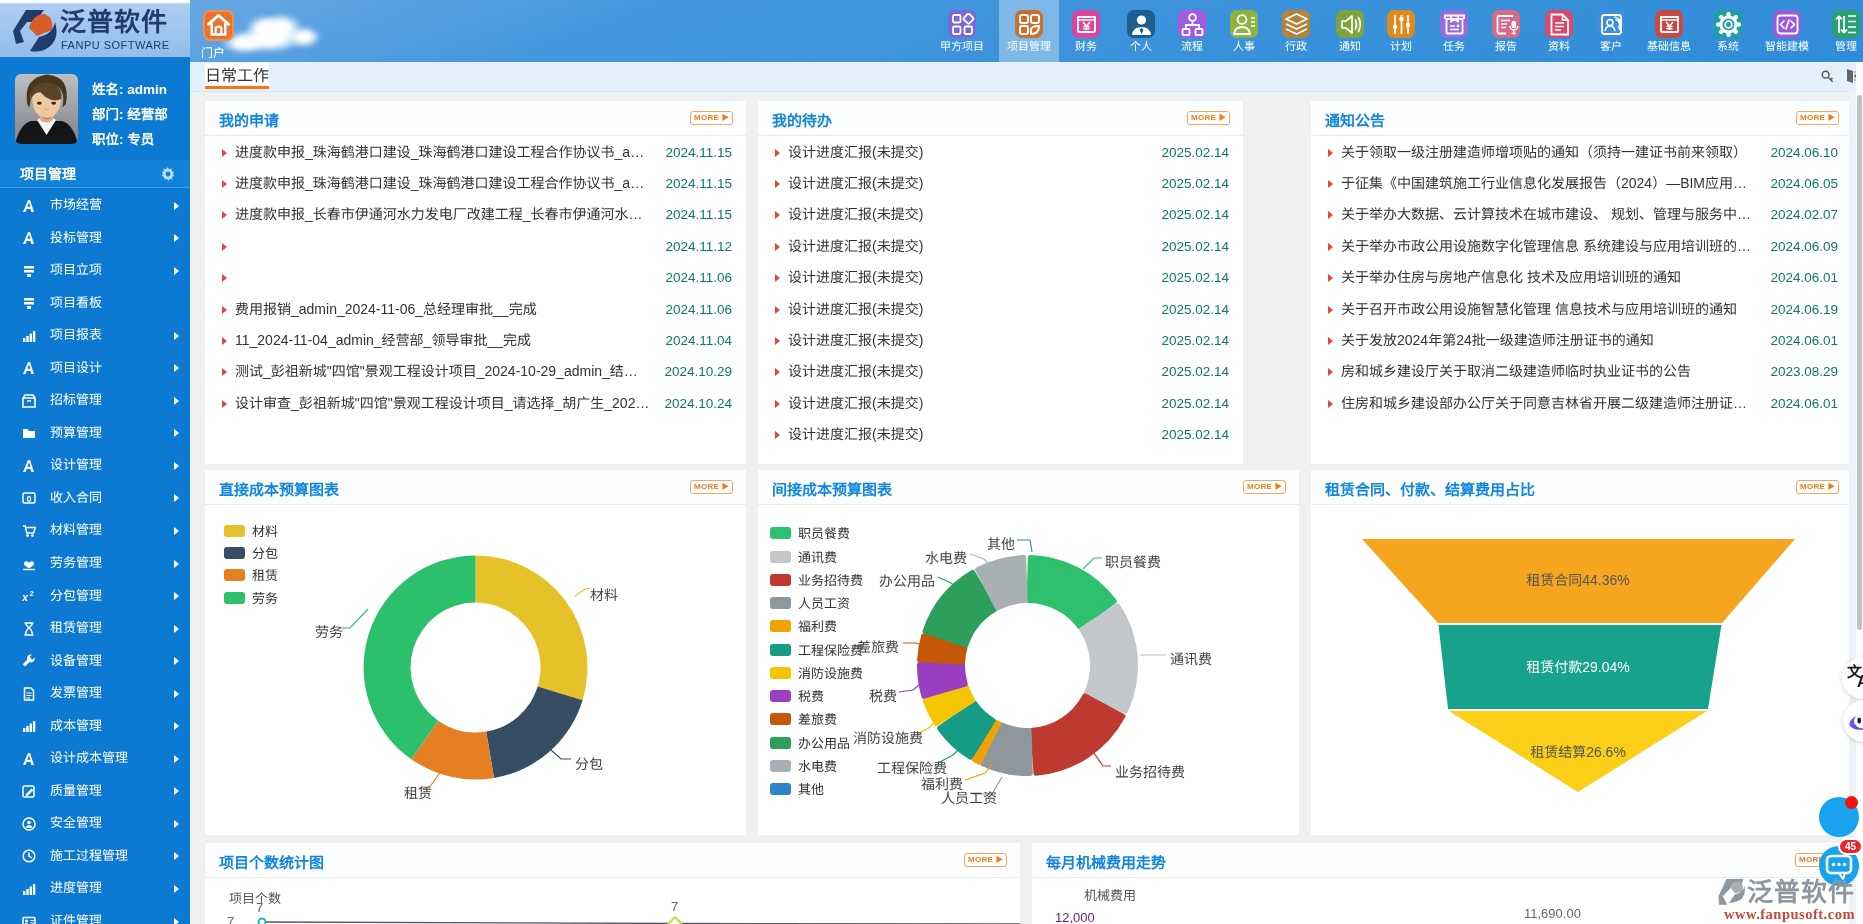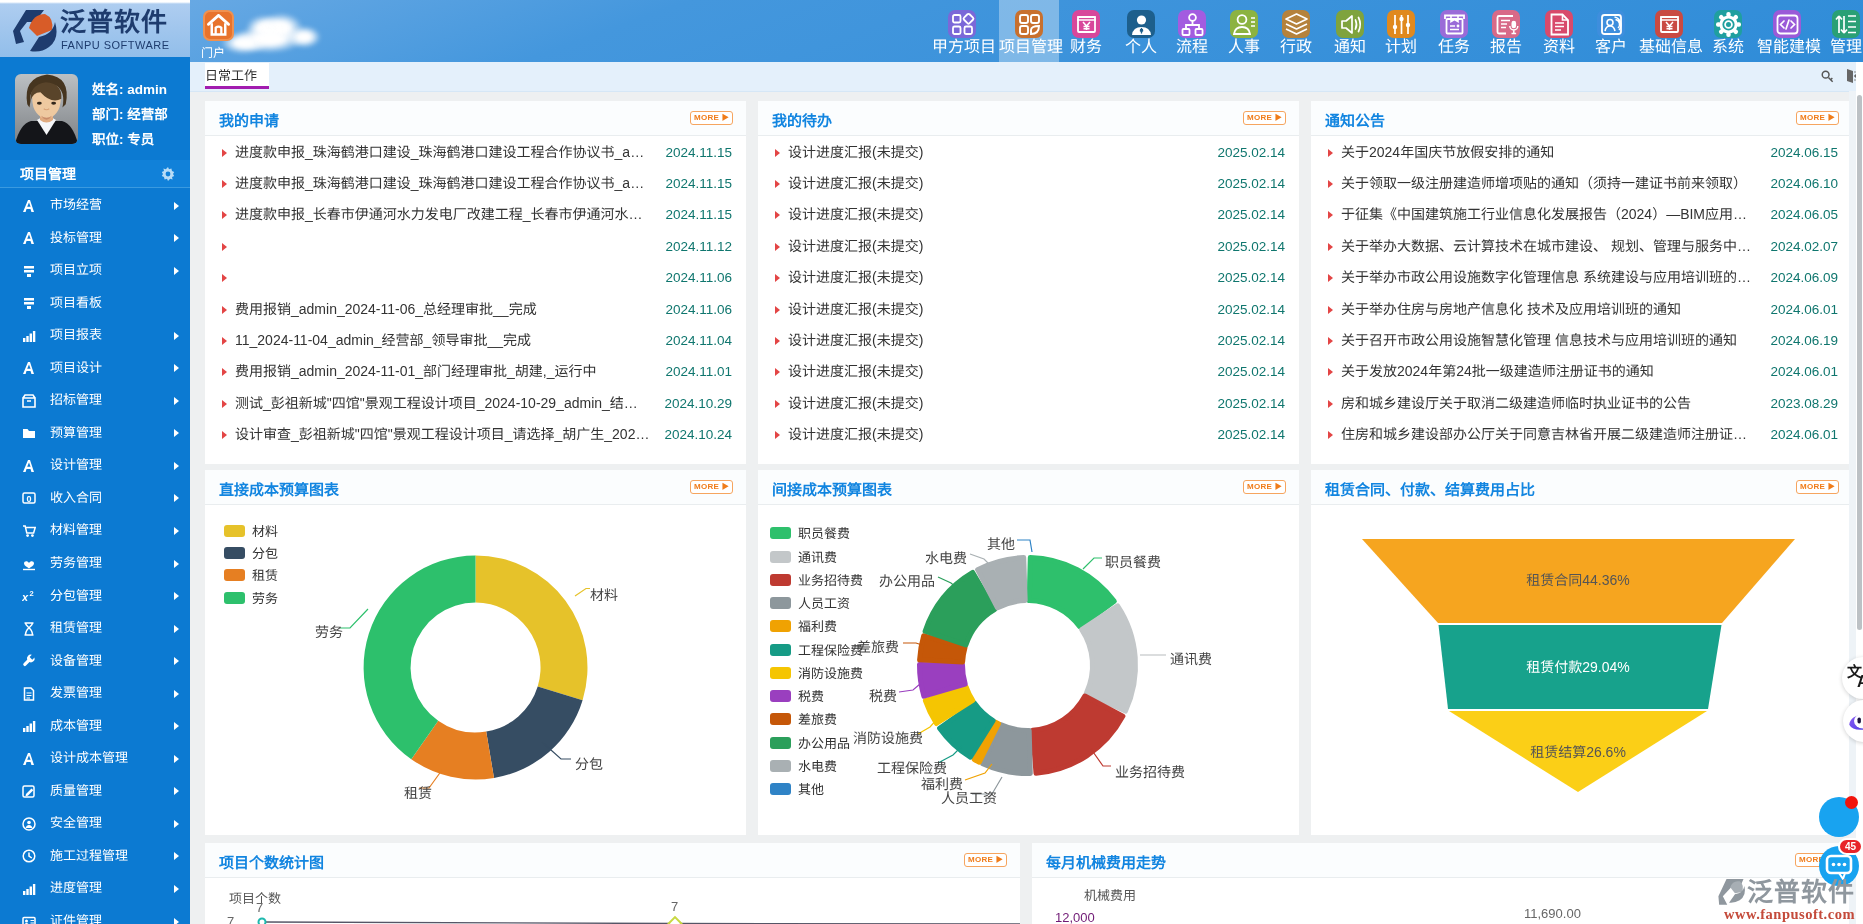--- a/index.html
+++ b/index.html
@@ -8,39 +8,39 @@
 #logo{position:absolute;left:0;top:0;width:190px;height:57px;background:linear-gradient(180deg,#ffffff 0,#ffffff 2px,#aecdf0 4px,#92beea 100%)}
 #logo .zh{position:absolute;left:60px;top:9px;font-size:26px;line-height:26px;font-weight:bold;color:#1e3c6e;letter-spacing:1px}
 #logo .en{position:absolute;left:61px;top:40px;font-size:11px;line-height:11px;color:#1e3c6e;letter-spacing:.5px}
 .portal{position:absolute;left:203px;top:10px;width:31px;height:31px;background:#e8732c;border:2px solid #f0914f;border-radius:7px}
 .portal-lb{position:absolute;left:201px;top:43px;font-size:12px;color:#fff}
 .cloud{position:absolute;background:radial-gradient(closest-side,rgba(255,255,255,1) 40%,rgba(255,255,255,0));border-radius:50%}
 
 #nav{position:absolute;left:0;top:0;width:1863px;height:62px}
 .nv{position:absolute;top:0;height:62px;text-align:center}
 .nv .tile{display:block;margin:10px auto 2px;width:28px;height:28px;border-radius:7px;position:relative}
-.nv .lb{font-size:16px;color:#fff;white-space:nowrap;display:block;line-height:13px}
+.nv .lb{font-size:11px;color:#fff;white-space:nowrap;display:block;line-height:13px}
 .nv.on{background:rgba(255,255,255,.34)}
 .tile svg{position:absolute;left:0;top:0}
 
 #side{position:absolute;left:0;top:57px;width:190px;height:867px;background:#0c7ad2;color:#fff}
 #user{position:absolute;left:0;top:5px;width:190px;height:98px}
 #photo{position:absolute;left:15px;top:12px;width:63px;height:70px;border-radius:6px;overflow:hidden}
 #user .ul{position:absolute;left:92px;font-size:13.5px;font-weight:bold;color:#fff;white-space:nowrap}
 #mhead{position:absolute;left:0;top:103px;width:190px;height:28px;background:#1181d9;border-bottom:1px solid #3a9ae0;line-height:28px;font-size:14px;font-weight:bold;padding-left:20px}
 #mhead svg{position:absolute;right:14px;top:6px}
 #menu{position:absolute;left:0;top:132px;width:190px;list-style:none}
 #menu li{position:relative;height:32.55px;line-height:32.55px;font-size:13px;color:#fff}
 #menu li .mi{position:absolute;left:22px;top:9.5px;width:14px;height:14px}
 #menu li .tx{position:absolute;left:50px;white-space:nowrap}
 #menu li .ar{position:absolute;right:11px;top:12.5px;width:0;height:0;border-left:5px solid #fff;border-top:4px solid transparent;border-bottom:4px solid transparent}
 
 #main{position:absolute;left:190px;top:62px;width:1673px;height:862px;background:#eef0f1}
 #tabs{position:absolute;left:0;top:0;width:1673px;height:30px;background:#e4f0fb;border-bottom:1px solid #d6e7f6}
-.tab{position:absolute;left:15px;top:1px;width:64px;height:26px;background:#fff;text-align:left;line-height:26px;font-size:13px;color:#333;border-bottom:3px solid #a21caf}
+.tab{position:absolute;left:15px;top:1px;width:64px;height:26px;background:#fff;text-align:left;line-height:26px;font-size:16px;color:#333;border-bottom:3px solid #f97316}
 #tico{position:absolute;right:28px;top:7px}
 #tico2{position:absolute;right:2px;top:6px}
 
 .panel{position:absolute;background:#fff}
 .phd{position:absolute;left:0;top:0;right:0;height:35px;background:#fbfdfe;border-bottom:1px solid #e9edef}
 .phd .tt{position:absolute;left:14px;top:8px;font-size:15px;font-weight:bold;color:#1285e0}
 .more{position:absolute;right:13px;top:10px;height:14px;border:1px solid #f6a55f;border-radius:3px;font-size:8px;font-weight:bold;color:#f07c19;line-height:12px;padding:0 3px;background:#fff;letter-spacing:.3px}
 .more i{font-style:normal;font-size:7px}
 .rows{position:absolute;left:0;top:35px;right:0;bottom:0;padding-top:.5px}
 .row{position:relative;height:31.43px;line-height:31.43px;white-space:nowrap}
@@ -534,36 +534,31 @@
             <span class="tx">费用报销_admin_2024-11-06_总经理审批__完成</span>
             <span class="dt">2024.11.06</span>
           </div>
           <div class="row">
             <span class="bl"></span>
             <span class="tx">11_2024-11-04_admin_经营部_领导审批__完成</span>
             <span class="dt">2024.11.04</span>
           </div>
           <div class="row">
             <span class="bl"></span>
-            <span class="tx">费用报销_admin_2024-11-01_部门经理审批_胡建,_运行中</span>
-            <span class="dt">2024.11.01</span>
-          </div>
-          <div class="row">
-            <span class="bl"></span>
             <span class="tx">测试_彭祖新城"四馆"景观工程设计项目_2024-10-29_admin_结束__完成</span>
             <span class="dt">2024.10.29</span>
           </div>
           <div class="row">
             <span class="bl"></span>
             <span class="tx">设计审查_彭祖新城"四馆"景观工程设计项目_请选择_胡广生_2024-10-2...</span>
             <span class="dt">2024.10.24</span>
           </div>
         </div>
       </div>
-      <div class="panel" style="left:568px;top:39px;width:541px;height:363px">
+      <div class="panel" style="left:568px;top:39px;width:485px;height:363px">
         <div class="phd">
           <span class="tt">我的待办</span>
           <span class="more">MORE <i>▶</i></span>
         </div>
         <div class="rows">
           <div class="row">
             <span class="bl"></span>
             <span class="tx">设计进度汇报(未提交)</span>
             <span class="dt">2025.02.14</span>
           </div>
@@ -613,25 +608,20 @@
             <span class="dt">2025.02.14</span>
           </div>
         </div>
       </div>
       <div class="panel" style="left:1121px;top:39px;width:541px;height:363px">
         <div class="phd">
           <span class="tt">通知公告</span>
           <span class="more">MORE <i>▶</i></span>
         </div>
         <div class="rows">
-          <div class="row">
-            <span class="bl"></span>
-            <span class="tx">关于2024年国庆节放假安排的通知</span>
-            <span class="dt">2024.06.15</span>
-          </div>
           <div class="row">
             <span class="bl"></span>
             <span class="tx">关于领取一级注册建造师增项贴的通知（须持一建证书前来领取）</span>
             <span class="dt">2024.06.10</span>
           </div>
           <div class="row">
             <span class="bl"></span>
             <span class="tx">于征集《中国建筑施工行业信息化发展报告（2024）—BIM应用与发展》材料...</span>
             <span class="dt">2024.06.05</span>
           </div>

